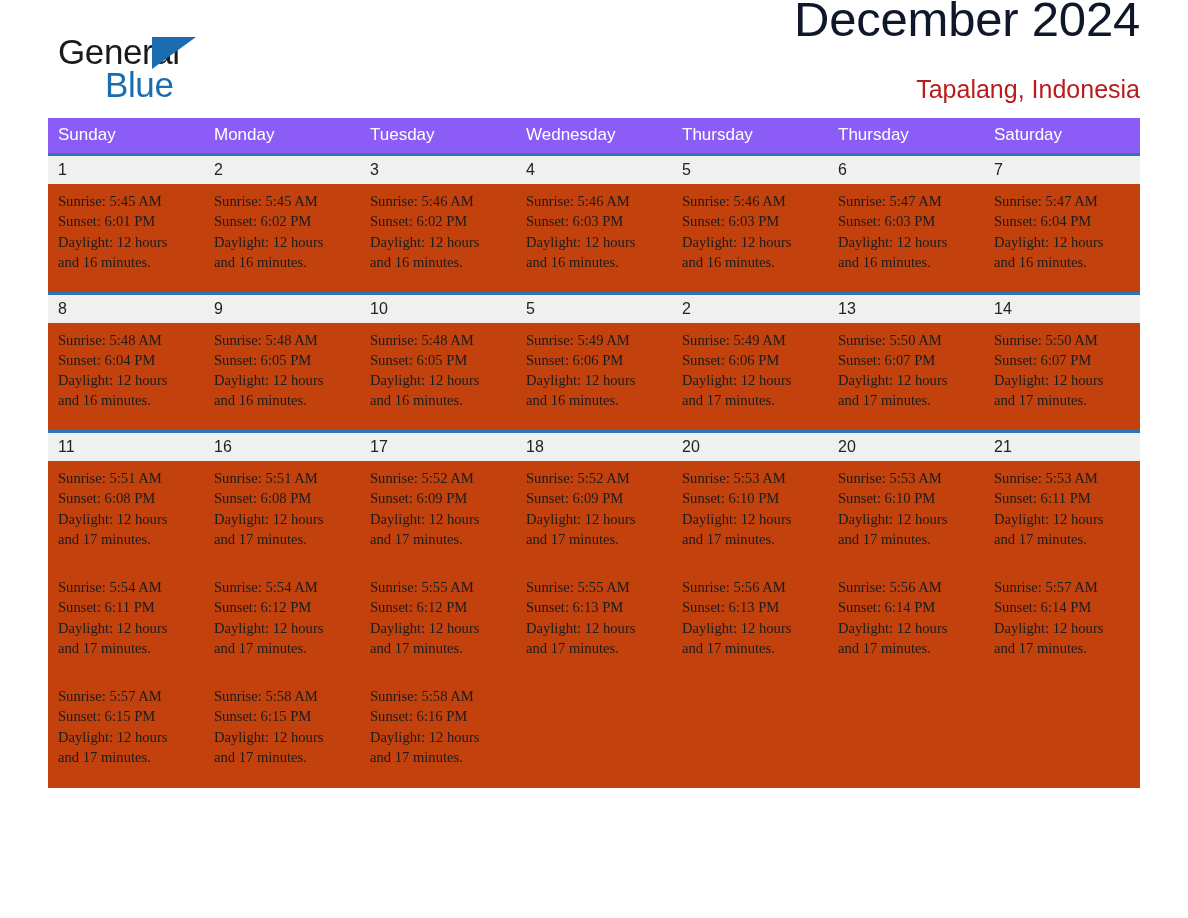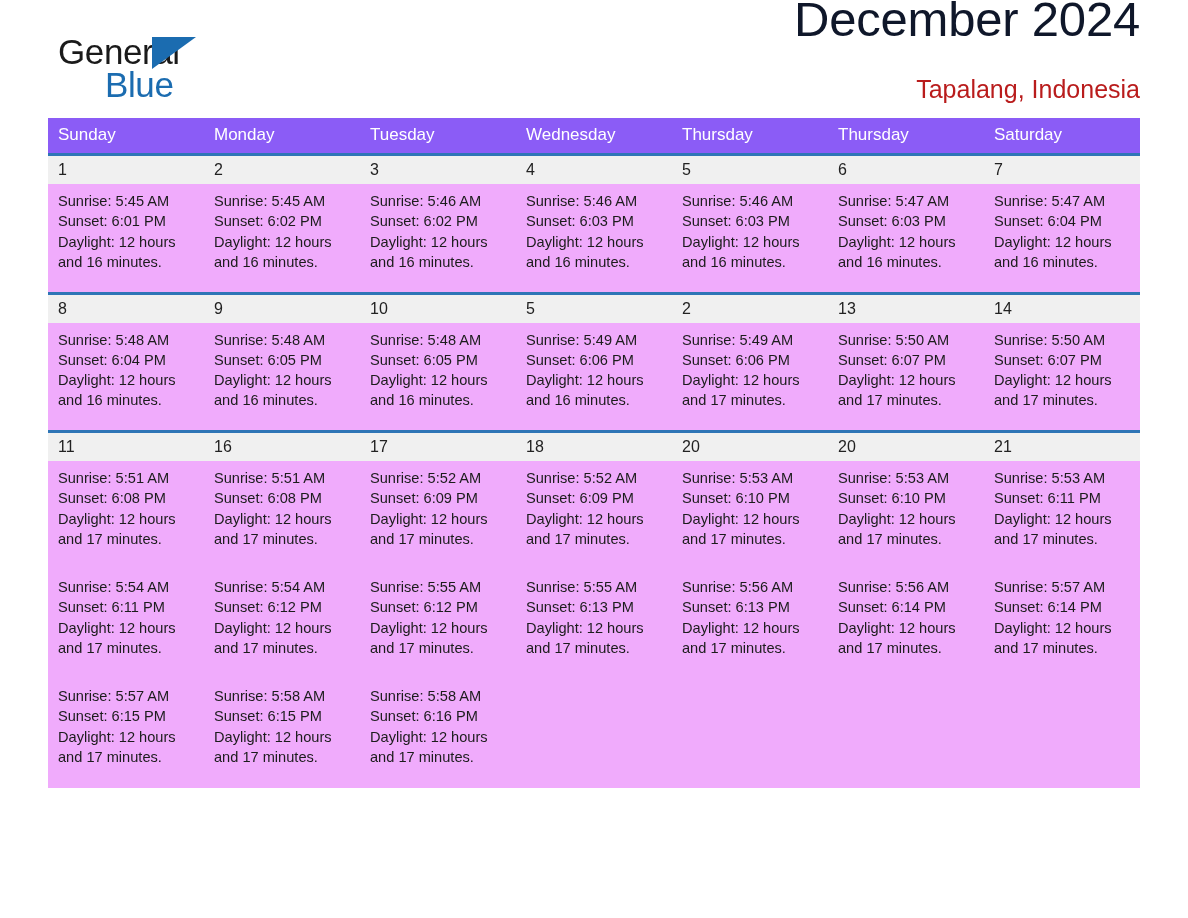--- a/index.html
+++ b/index.html
@@ -122,25 +122,26 @@
     padding: 5px 0 5px 10px;
     height: 26px;
     box-sizing: border-box;
     vertical-align: middle;
   }
   .daynum-row td.empty {
     color: transparent;
   }
 
   .detail-row td {
-    background: #f0abfc;
+    background: #c2410c;
     vertical-align: top;
     padding: 7px 12px 0 10px;
     height: 109px;
     box-sizing: border-box;
+    font-family: Liberation Serif, serif;
   }
   .detail-row td .lines {
     font-size: 14.6px;
     line-height: 20.3px;
     color: #1c1c1c;
   }
   .detail-row td .lines div {
     white-space: nowrap;
   }
 </style>

